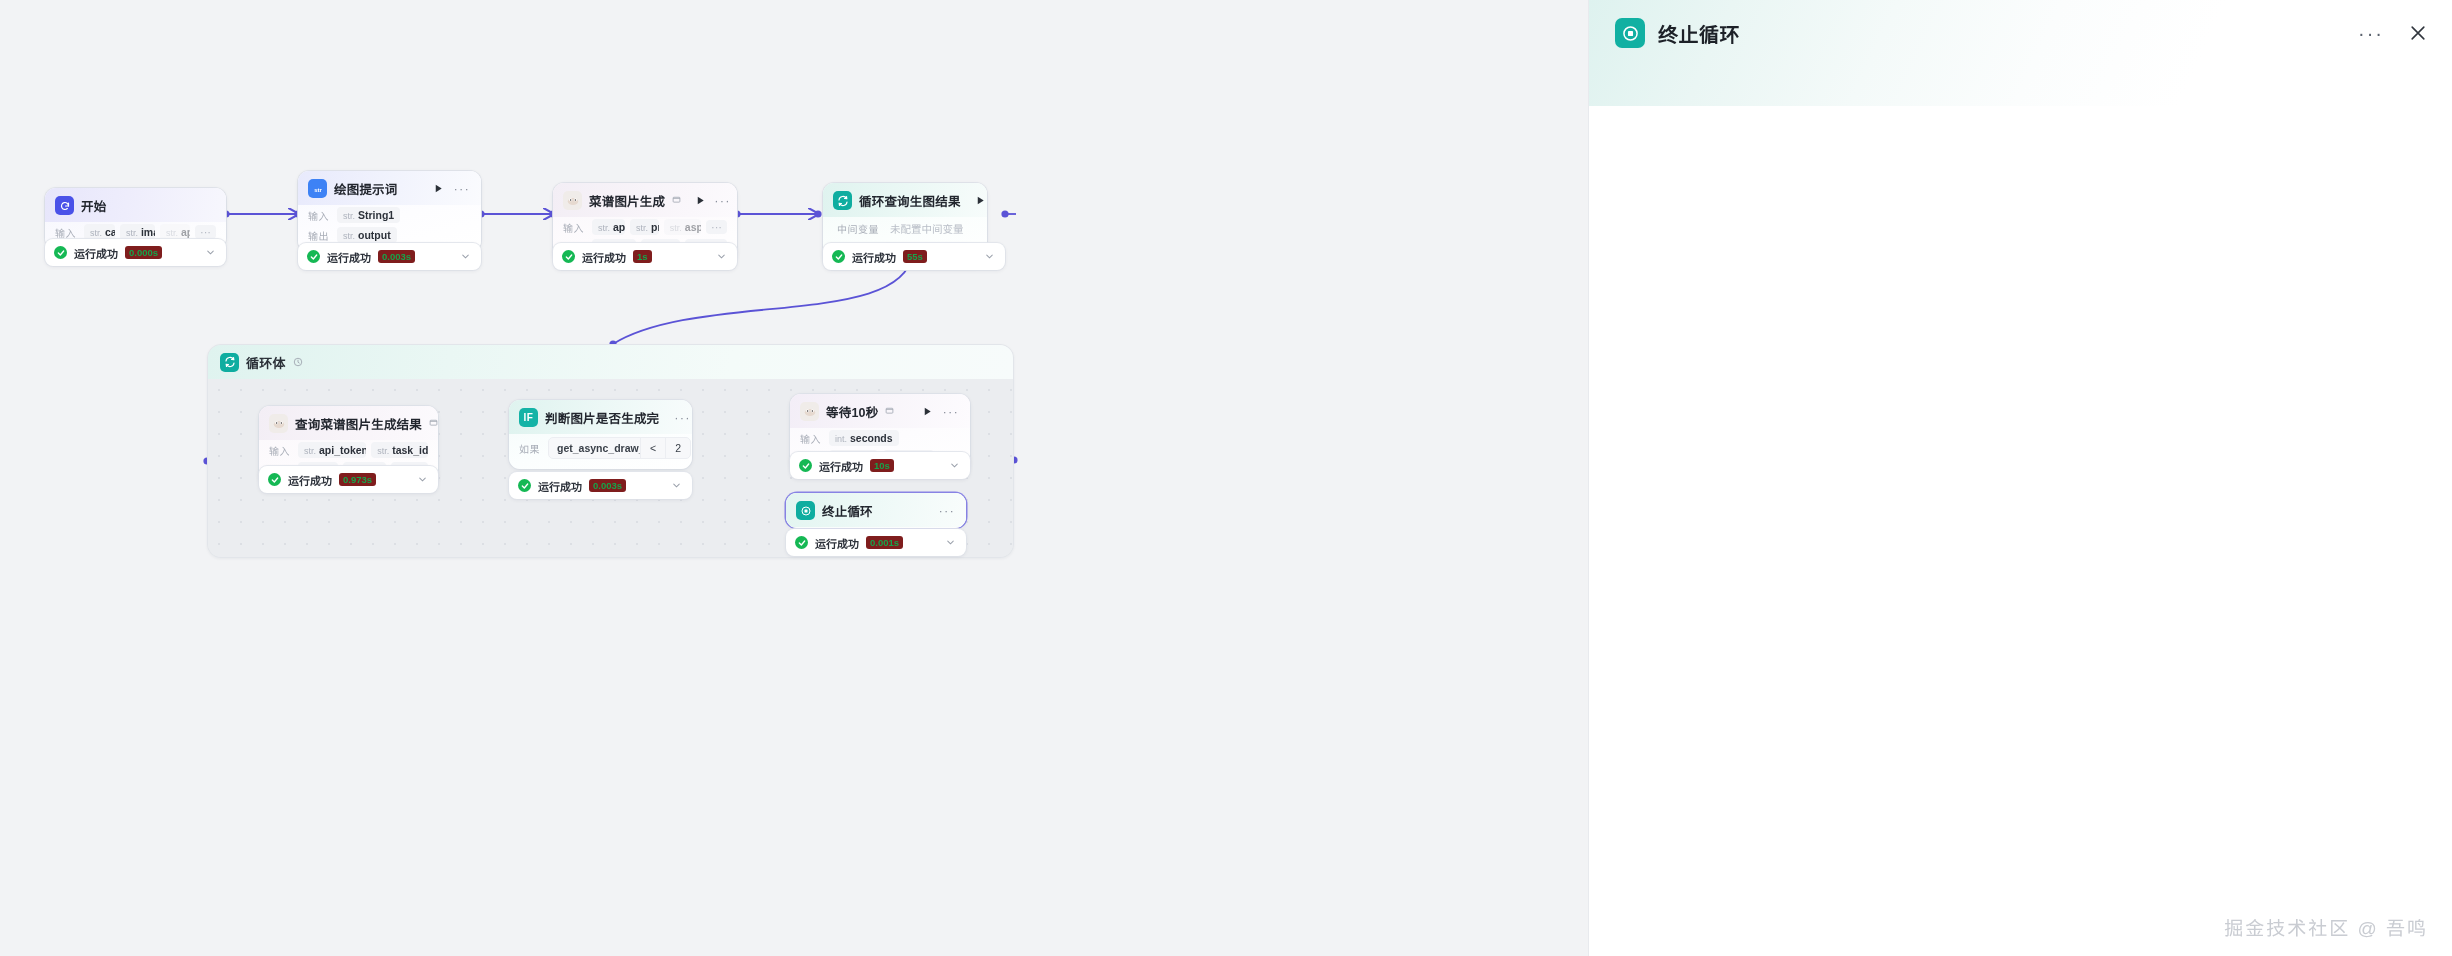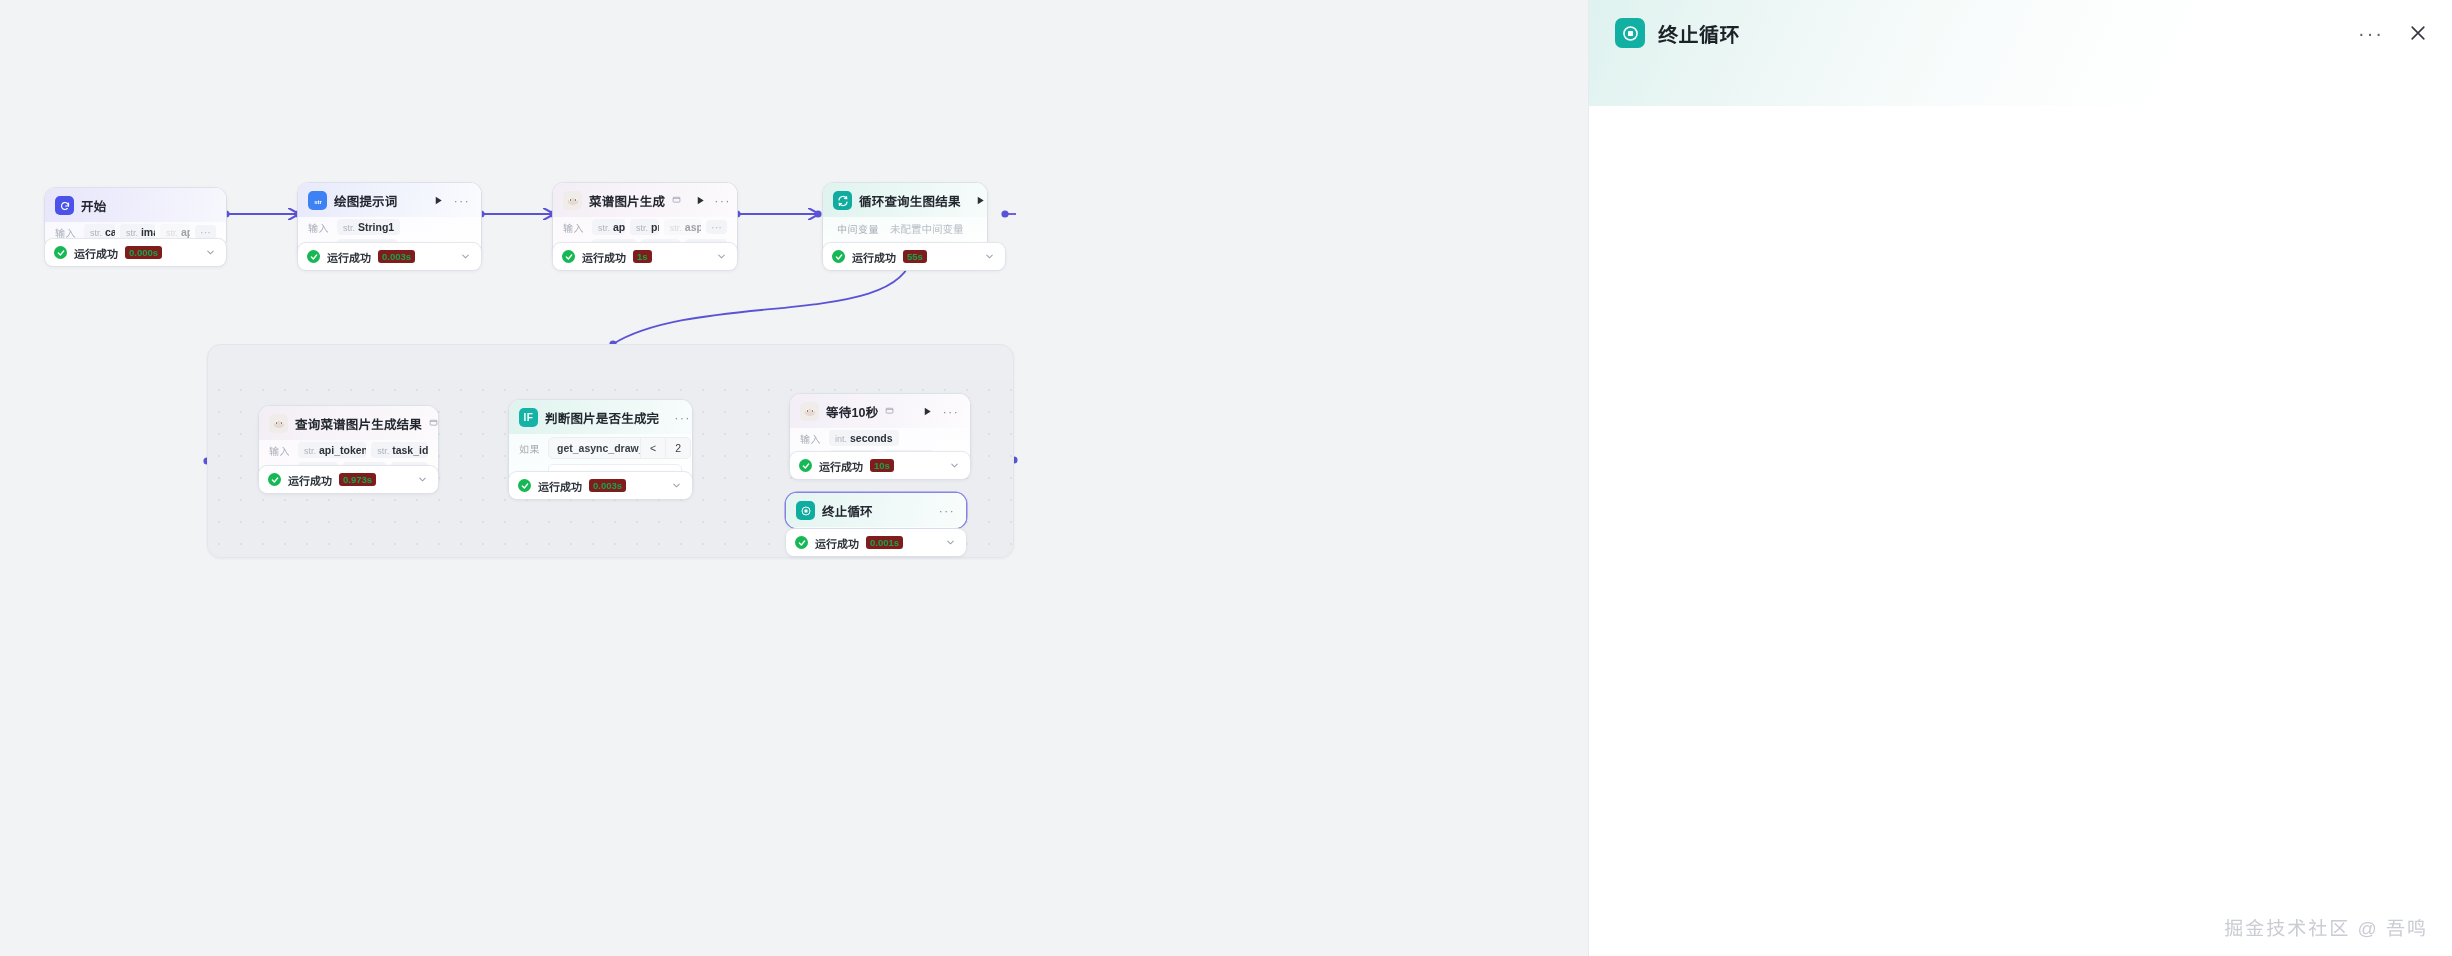--- a/index.html
+++ b/index.html
@@ -124,21 +124,21 @@
   .status-text { font-size: 11px; color: #2c313a; font-weight: 600; white-space: nowrap; }
   .time-pill {
     background: #7f1d1d; color: #17a34a;
     font-size: 9.5px; font-weight: 600;
     border-radius: 3px; padding: 1px 4px; white-space: nowrap;
   }
   .status .sp { flex: 1; }
   .chev { color:#9aa0ab; }
 
   
-  .cond-wrap { padding: 3px 10px 10px 10px; display:flex; flex-direction:column; gap: 5px; }
+  .cond-wrap { padding: 3px 10px 10px 10px; display:flex; flex-direction:row; gap: 5px; }
   .cond-row { display:flex; align-items:center; gap: 7px; }
   .cond-lab { font-size: 10px; color: #a9aeb8; min-width: 22px; letter-spacing:.5px;}
   .cond-box {
     flex: 1; height: 22px; background: #f7f8fa; border: 1px solid #eceef2; border-radius: 5px;
     display: flex; align-items: center; gap: 0;
   }
   .cond-field { font-size: 10.5px; color: #3a4049; font-weight:600; padding: 0 8px; white-space: nowrap;
      border-right: 1px solid #eceef2; height: 100%; display:flex; align-items:center; max-width: 92px; overflow:hidden;}
   .cond-op { font-size: 10.5px; color: #3a4049; padding: 0 9px; border-right: 1px solid #eceef2; height:100%; display:flex; align-items:center;}
   .cond-val { font-size: 10.5px; color: #3a4049; padding: 0 9px; }
@@ -223,20 +223,37 @@
       <circle cx="509" cy="438" r="3.6" fill="#5b53d6"></circle>
       <circle cx="692" cy="436" r="3.6" fill="#5b53d6"></circle>
       <circle cx="692" cy="456" r="3.6" fill="#5b53d6"></circle>
       <circle cx="790" cy="410" r="3.6" fill="#5b53d6"></circle>
       <circle cx="790" cy="507" r="3.6" fill="#5b53d6"></circle>
       <circle cx="968" cy="423" r="3.6" fill="#5b53d6"></circle>
       <circle cx="1014" cy="460" r="3.6" fill="#5b53d6"></circle>
     </svg>
 
     <div class="loop-container" style="left:207px; top:344px; width:807px; height:214px;">
+      <div class="loop-header">
+        <span class="nicon ic-teal">
+          <svg width="12" height="12" viewBox="0 0 24 24" fill="none" stroke="#fff" stroke-width="2.4" stroke-linecap="round">
+            <path d="M4 10 A8 8 0 0 1 19 7"></path>
+              <path d="M20 14 A8 8 0 0 1 5 17"></path>
+            <path d="M19 3 L19.5 7.3 L15 7"></path>
+              <path d="M5 21 L4.5 16.7 L9 17"></path>
+          </svg>
+        </span>
+        <span class="ltitle">循环体</span>
+        <span style="display:inline-flex;">
+          <svg width="10" height="10" viewBox="0 0 24 24" fill="none" stroke="#9aa0ab" stroke-width="2">
+            <circle cx="12" cy="12" r="9"></circle>
+              <path d="M12 7.5v5l3 2" stroke-linecap="round"></path>
+          </svg>
+        </span>
+      </div>
       <div class="loop-body-inner"></div>
     </div>
 
     <div class="node g-start" style="left:45px; top:188px; width:181px;">
       <div class="node-head">
         <span class="nicon ic-blue">
           <svg width="12" height="12" viewBox="0 0 24 24" fill="none" stroke="#fff" stroke-width="2.4" stroke-linecap="round">
             <path d="M19 12a7 7 0 1 0-2.2 5.1"></path>
               <path d="M19 6v6h-6"></path>
           </svg>
@@ -271,21 +288,21 @@
       <span class="status-text">运行成功</span>
       <span class="time-pill">0.000s</span>
       <span class="sp"></span>
       <span class="chev">
         <svg width="11" height="11" viewBox="0 0 24 24" fill="none" stroke="currentColor" stroke-width="2.2" stroke-linecap="round">
             <path d="M6 9l6 6 6-6"></path>
           </svg>
       </span>
     </div>
 
-    <div class="node g-purple" style="left:298px; top:183px; width:183px;">
+    <div class="node g-purple" style="left:298px; top:171px; width:183px;">
       <div class="node-head">
         <span class="nicon ic-str">
           <svg width="12" height="12" viewBox="0 0 24 24">
               <text x="12" y="17" font-size="12" font-family="Liberation Sans, sans-serif" font-weight="700" fill="#fff" text-anchor="middle">str</text>
             </svg>
         </span>
         <span class="node-title">绘图提示词</span>
         <span class="spacer"></span>
         <span class="play-btn">
           <svg width="11" height="11" viewBox="0 0 24 24" fill="#2b3038">

